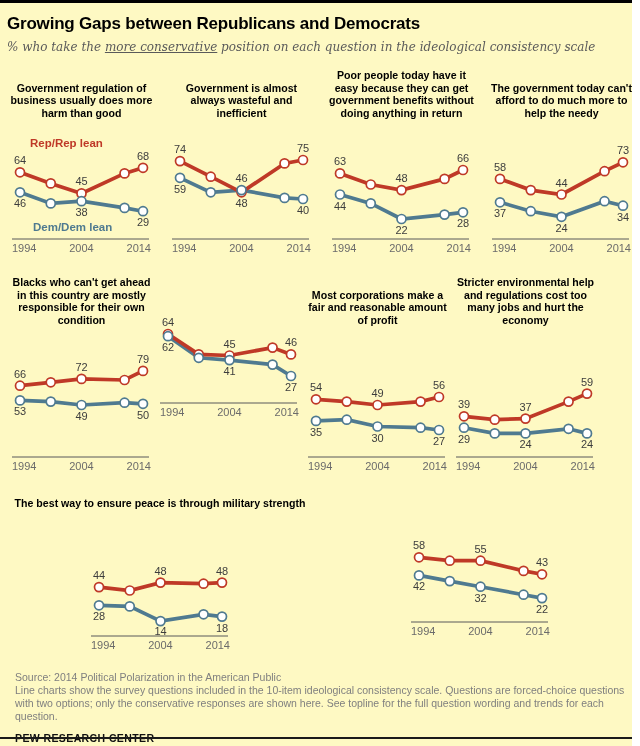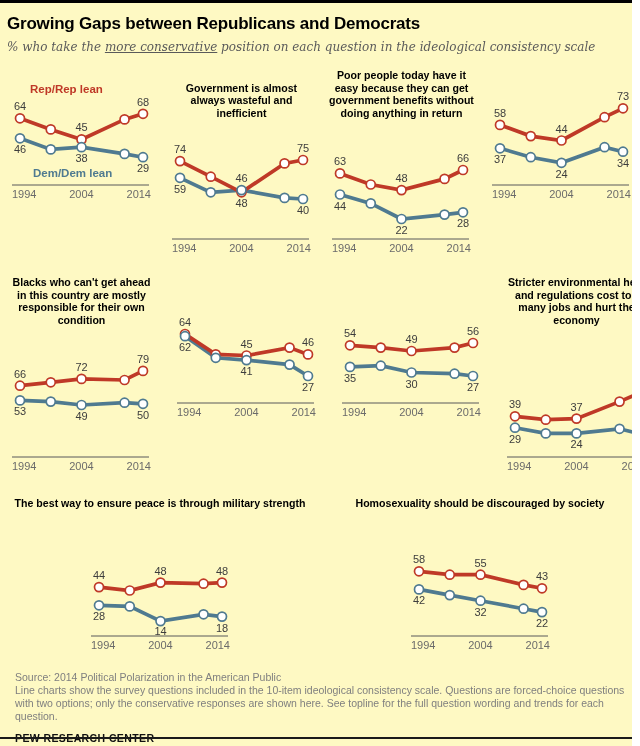--- a/index.html
+++ b/index.html
@@ -5,21 +5,21 @@
   html,body{margin:0;padding:0;background:#fff;}
   .page{position:relative;width:632px;height:746px;background:#fef9c3;overflow:hidden;
         font-family:"Liberation Sans",sans-serif;}
   .topbar{width:640px;height:3px;background:#000;}
   h1{margin:11px 0 0 7px;font-size:17px;font-weight:bold;color:#000;letter-spacing:-0.2px;}
   .subtitle{margin:6px 0 0 7px;font-size:12px;color:#5a5a5a;
             font-family:"DejaVu Serif",serif;font-style:italic;}
   .subtitle .u{text-decoration:underline;}
   .chart-row{display:grid;}
   #row1{margin:12px 0 0 8px;grid-template-columns:repeat(4,147px);column-gap:13px;}
-  #row2{margin:16px 0 0 8px;grid-template-columns:repeat(4,147px);column-gap:18px;}
+  #row2{margin:16px 0 0 8px;grid-template-columns:repeat(4,147px);column-gap:1px;}
   #row3{margin:20px 0 14px 0;grid-template-columns:repeat(2,320px);}
   .chart{display:flex;flex-direction:column;}
   .chart-title{font-size:10.6px;line-height:12.8px;font-weight:bold;color:#000;
                text-align:center;display:flex;align-items:flex-end;justify-content:center;}
   .row12 .chart-title{height:54px;}
   .row3 .chart-title{height:14px;white-space:nowrap;}
   .row3 svg{display:block;margin:0 auto;}
   svg{overflow:visible;}
   .footer{margin:16px 0 0 15px;width:630px;color:#7f7f7f;font-size:10.5px;line-height:13px;}
   .footer .brand{margin-top:9px;color:#111;font-weight:bold;font-size:10.5px;letter-spacing:0.4px;}
@@ -28,20 +28,21 @@
 </head>
 <body>
 
 <div class="page">
   <div class="topbar"></div>
   <h1>Growing Gaps between Republicans and Democrats</h1>
   <p class="subtitle"><span>% who take the </span><span class="u">more conservative</span><span> position on each question in the ideological consistency scale</span></p>
 
   <div id="row1" class="chart-row row12">
       <div class="chart">
+        <div class="chart-title">Government regulation of business usually does more harm than good</div>
         <svg width="147" height="137" viewBox="0 0 147 137">
           <line x1="4" y1="119" x2="141" y2="119" stroke="#58585a" stroke-width="1"></line>
           <text x="4" y="132" font-size="11" fill="#6b6b6b" text-anchor="start" font-family="&quot;Liberation Sans&quot;,sans-serif">1994</text>
           <text x="73.5" y="132" font-size="11" fill="#6b6b6b" text-anchor="middle" font-family="&quot;Liberation Sans&quot;,sans-serif">2004</text>
           <text x="143" y="132" font-size="11" fill="#6b6b6b" text-anchor="end" font-family="&quot;Liberation Sans&quot;,sans-serif">2014</text>
           <polyline points="12,72.3 42.75,83.4 73.5,81.2 116.55,87.9 135,91.2" fill="none" stroke="#4f7a90" stroke-width="3.7"></polyline>
           <polyline points="12,52.3 42.75,63.4 73.5,73.4 116.55,53.4 135,47.8" fill="none" stroke="#bf3927" stroke-width="3.7"></polyline>
           <circle cx="12" cy="52.3" r="4.5" fill="#fff" stroke="#bf3927" stroke-width="1.7"></circle>
           <circle cx="42.75" cy="63.4" r="4.5" fill="#fff" stroke="#bf3927" stroke-width="1.7"></circle>
           <circle cx="73.5" cy="73.4" r="4.5" fill="#fff" stroke="#bf3927" stroke-width="1.7"></circle>
@@ -110,20 +111,21 @@
           <circle cx="135" cy="92.3" r="4.5" fill="#fff" stroke="#4f7a90" stroke-width="1.7"></circle>
           <text x="12" y="45.4" font-size="11" fill="#3d3d3d" text-anchor="middle" font-family="&quot;Liberation Sans&quot;,sans-serif">63</text>
           <text x="12" y="89.5" font-size="11" fill="#3d3d3d" text-anchor="middle" font-family="&quot;Liberation Sans&quot;,sans-serif">44</text>
           <text x="73.5" y="62.1" font-size="11" fill="#3d3d3d" text-anchor="middle" font-family="&quot;Liberation Sans&quot;,sans-serif">48</text>
           <text x="73.5" y="114.0" font-size="11" fill="#3d3d3d" text-anchor="middle" font-family="&quot;Liberation Sans&quot;,sans-serif">22</text>
           <text x="135" y="42.0" font-size="11" fill="#3d3d3d" text-anchor="middle" font-family="&quot;Liberation Sans&quot;,sans-serif">66</text>
           <text x="135" y="107.3" font-size="11" fill="#3d3d3d" text-anchor="middle" font-family="&quot;Liberation Sans&quot;,sans-serif">28</text>
         </svg>
       </div>
       <div class="chart">
+        <div class="chart-title">The government today can't afford to do much more to help the needy</div>
         <svg width="147" height="137" viewBox="0 0 147 137">
           <line x1="4" y1="119" x2="141" y2="119" stroke="#58585a" stroke-width="1"></line>
           <text x="4" y="132" font-size="11" fill="#6b6b6b" text-anchor="start" font-family="&quot;Liberation Sans&quot;,sans-serif">1994</text>
           <text x="73.5" y="132" font-size="11" fill="#6b6b6b" text-anchor="middle" font-family="&quot;Liberation Sans&quot;,sans-serif">2004</text>
           <text x="143" y="132" font-size="11" fill="#6b6b6b" text-anchor="end" font-family="&quot;Liberation Sans&quot;,sans-serif">2014</text>
           <polyline points="12,82.3 42.75,91.2 73.5,96.8 116.55,81.2 135,85.7" fill="none" stroke="#4f7a90" stroke-width="3.7"></polyline>
           <polyline points="12,58.9 42.75,70.1 73.5,74.5 116.55,51.2 135,42.3" fill="none" stroke="#bf3927" stroke-width="3.7"></polyline>
           <circle cx="12" cy="58.9" r="4.5" fill="#fff" stroke="#bf3927" stroke-width="1.7"></circle>
           <circle cx="42.75" cy="70.1" r="4.5" fill="#fff" stroke="#bf3927" stroke-width="1.7"></circle>
           <circle cx="73.5" cy="74.5" r="4.5" fill="#fff" stroke="#bf3927" stroke-width="1.7"></circle>
@@ -191,20 +193,21 @@
           <circle cx="135" cy="103.0" r="4.5" fill="#fff" stroke="#4f7a90" stroke-width="1.7"></circle>
           <text x="12" y="53.0" font-size="11" fill="#3d3d3d" text-anchor="middle" font-family="&quot;Liberation Sans&quot;,sans-serif">64</text>
           <text x="12" y="78.2" font-size="11" fill="#3d3d3d" text-anchor="middle" font-family="&quot;Liberation Sans&quot;,sans-serif">62</text>
           <text x="73.5" y="74.5" font-size="11" fill="#3d3d3d" text-anchor="middle" font-family="&quot;Liberation Sans&quot;,sans-serif">45</text>
           <text x="73.5" y="102.1" font-size="11" fill="#3d3d3d" text-anchor="middle" font-family="&quot;Liberation Sans&quot;,sans-serif">41</text>
           <text x="135" y="73.4" font-size="11" fill="#3d3d3d" text-anchor="middle" font-family="&quot;Liberation Sans&quot;,sans-serif">46</text>
           <text x="135" y="118.0" font-size="11" fill="#3d3d3d" text-anchor="middle" font-family="&quot;Liberation Sans&quot;,sans-serif">27</text>
         </svg>
       </div>
       <div class="chart">
+        <div class="chart-title">Most corporations make a fair and reasonable amount of profit</div>
         <svg width="147" height="149" viewBox="0 0 147 149">
           <line x1="4" y1="130" x2="141" y2="130" stroke="#58585a" stroke-width="1"></line>
           <text x="4" y="143" font-size="11" fill="#6b6b6b" text-anchor="start" font-family="&quot;Liberation Sans&quot;,sans-serif">1994</text>
           <text x="73.5" y="143" font-size="11" fill="#6b6b6b" text-anchor="middle" font-family="&quot;Liberation Sans&quot;,sans-serif">2004</text>
           <text x="143" y="143" font-size="11" fill="#6b6b6b" text-anchor="end" font-family="&quot;Liberation Sans&quot;,sans-serif">2014</text>
           <polyline points="12,93.9 42.75,92.7 73.5,99.5 116.55,100.7 135,103.0" fill="none" stroke="#4f7a90" stroke-width="3.7"></polyline>
           <polyline points="12,72.3 42.75,74.6 73.5,78.0 116.55,74.6 135,70.0" fill="none" stroke="#bf3927" stroke-width="3.7"></polyline>
           <circle cx="12" cy="72.3" r="4.5" fill="#fff" stroke="#bf3927" stroke-width="1.7"></circle>
           <circle cx="42.75" cy="74.6" r="4.5" fill="#fff" stroke="#bf3927" stroke-width="1.7"></circle>
           <circle cx="73.5" cy="78.0" r="4.5" fill="#fff" stroke="#bf3927" stroke-width="1.7"></circle>
@@ -273,21 +276,20 @@
           <circle cx="135" cy="106.6" r="4.5" fill="#fff" stroke="#4f7a90" stroke-width="1.7"></circle>
           <text x="12" y="69.1" font-size="11" fill="#3d3d3d" text-anchor="middle" font-family="&quot;Liberation Sans&quot;,sans-serif">44</text>
           <text x="12" y="110.3" font-size="11" fill="#3d3d3d" text-anchor="middle" font-family="&quot;Liberation Sans&quot;,sans-serif">28</text>
           <text x="73.5" y="64.6" font-size="11" fill="#3d3d3d" text-anchor="middle" font-family="&quot;Liberation Sans&quot;,sans-serif">48</text>
           <text x="73.5" y="125.0" font-size="11" fill="#3d3d3d" text-anchor="middle" font-family="&quot;Liberation Sans&quot;,sans-serif">14</text>
           <text x="135" y="64.6" font-size="11" fill="#3d3d3d" text-anchor="middle" font-family="&quot;Liberation Sans&quot;,sans-serif">48</text>
           <text x="135" y="121.6" font-size="11" fill="#3d3d3d" text-anchor="middle" font-family="&quot;Liberation Sans&quot;,sans-serif">18</text>
         </svg>
       </div>
       <div class="chart">
-        <div class="chart-title">Homosexuality should be discouraged by society</div>
         <svg width="147" height="145" viewBox="0 0 147 145">
           <line x1="4" y1="126" x2="141" y2="126" stroke="#58585a" stroke-width="1"></line>
           <text x="4" y="139" font-size="11" fill="#6b6b6b" text-anchor="start" font-family="&quot;Liberation Sans&quot;,sans-serif">1994</text>
           <text x="73.5" y="139" font-size="11" fill="#6b6b6b" text-anchor="middle" font-family="&quot;Liberation Sans&quot;,sans-serif">2004</text>
           <text x="143" y="139" font-size="11" fill="#6b6b6b" text-anchor="end" font-family="&quot;Liberation Sans&quot;,sans-serif">2014</text>
           <polyline points="12,79.4 42.75,85.1 73.5,90.7 116.55,98.7 135,102.1" fill="none" stroke="#4f7a90" stroke-width="3.7"></polyline>
           <polyline points="12,61.3 42.75,64.7 73.5,64.7 116.55,74.9 135,78.3" fill="none" stroke="#bf3927" stroke-width="3.7"></polyline>
           <circle cx="12" cy="61.3" r="4.5" fill="#fff" stroke="#bf3927" stroke-width="1.7"></circle>
           <circle cx="42.75" cy="64.7" r="4.5" fill="#fff" stroke="#bf3927" stroke-width="1.7"></circle>
           <circle cx="73.5" cy="64.7" r="4.5" fill="#fff" stroke="#bf3927" stroke-width="1.7"></circle>

